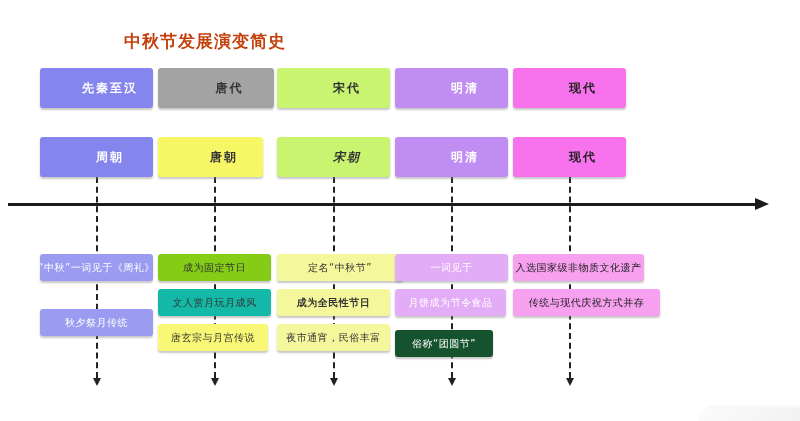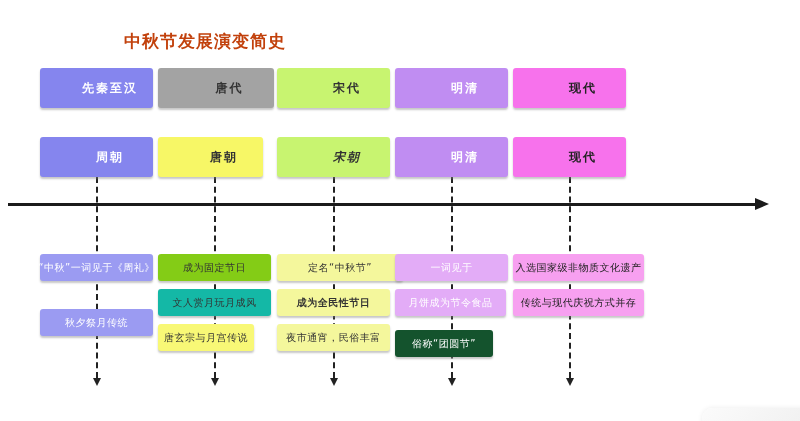--- a/index.html
+++ b/index.html
@@ -49,36 +49,36 @@
       <div class="box hdr" style="left: 40px; top: 68px; width: 113px; background: rgb(133, 133, 238); color: rgb(255, 255, 255);">先秦至汉</div>
       <div class="box hdr" style="left: 40px; top: 137px; width: 113px; background: rgb(133, 133, 238); color: rgb(255, 255, 255);">周朝</div>
       <div class="box event" style="left: 40px; top: 254px; width: 113px; background: rgb(155, 155, 242); color: rgb(255, 255, 255);">“中秋”一词见于《周礼》</div>
       <div class="box event" style="left: 40px; top: 289px; width: 113px; background: rgb(155, 155, 242); color: rgb(255, 255, 255); margin-top: 20px;">秋夕祭月传统</div>
       <div class="dash-line" style="left: 213.5px; top: 177px; height: 201px;"></div>
       <div class="dash-head" style="left: 210.5px; top: 378px;"></div>
       <div class="box hdr" style="left: 158px; top: 68px; width: 116px; background: #a3a3a3; color: rgb(51, 51, 51);">唐代</div>
       <div class="box hdr" style="left: 158px; top: 137px; width: 105px; background: rgb(247, 247, 102); color: rgb(51, 51, 51);">唐朝</div>
       <div class="box event" style="left: 158px; top: 254px; width: 113px; background: #84cc16; color: rgb(51, 51, 51); text-align: right;">成为固定节日</div>
       <div class="box event" style="left: 158px; top: 289px; width: 113px; background: #14b8a6; color: rgb(51, 51, 51);">文人赏月玩月成风</div>
-      <div class="box event" style="left: 158px; top: 324px; width: 96px; background: rgb(248, 248, 118); color: rgb(51, 51, 51);">唐玄宗与月宫传说</div>
+      <div class="box event" style="left: 158px; top: 324px; width: 110px; background: rgb(248, 248, 118); color: rgb(51, 51, 51);">唐玄宗与月宫传说</div>
       <div class="dash-line" style="left: 332.5px; top: 177px; height: 201px;"></div>
       <div class="dash-head" style="left: 329.5px; top: 378px;"></div>
       <div class="box hdr" style="left: 277px; top: 68px; width: 113px; background: rgb(200, 244, 112); color: rgb(51, 51, 51);">宋代</div>
       <div class="box hdr" style="left: 277px; top: 137px; width: 113px; background: rgb(200, 244, 112); color: rgb(51, 51, 51); font-style: italic;">宋朝</div>
       <div class="box event" style="left: 277px; top: 254px; width: 126px; background: rgb(244, 247, 156); color: rgb(51, 51, 51);">定名“中秋节”</div>
       <div class="box event" style="left: 277px; top: 289px; width: 113px; background: rgb(244, 247, 156); color: rgb(51, 51, 51); font-weight: bold;">成为全民性节日</div>
       <div class="box event" style="left: 277px; top: 324px; width: 113px; background: rgb(244, 247, 156); color: rgb(51, 51, 51);">夜市通宵，民俗丰富</div>
       <div class="dash-line" style="left: 450.5px; top: 177px; height: 201px;"></div>
       <div class="dash-head" style="left: 447.5px; top: 378px;"></div>
       <div class="box hdr" style="left: 395px; top: 68px; width: 113px; background: rgb(192, 141, 242); color: rgb(255, 255, 255);">明清</div>
       <div class="box hdr" style="left: 395px; top: 137px; width: 113px; background: rgb(192, 141, 242); color: rgb(255, 255, 255);">明清</div>
       <div class="box event" style="left: 395px; top: 254px; width: 113px; background: rgb(227, 172, 247); color: rgb(255, 255, 255);">一词见于</div>
       <div class="box event" style="left: 395px; top: 289px; width: 111px; background: rgb(227, 172, 247); color: rgb(255, 255, 255);">月饼成为节令食品</div>
       <div class="box event" style="left: 395px; top: 330px; width: 98px; background: #14532d; color: rgb(255, 255, 255);">俗称“团圆节”</div>
       <div class="dash-line" style="left: 568.5px; top: 177px; height: 201px;"></div>
       <div class="dash-head" style="left: 565.5px; top: 378px;"></div>
       <div class="box hdr" style="left: 513px; top: 68px; width: 113px; background: rgb(247, 114, 236); color: rgb(34, 34, 34);">现代</div>
       <div class="box hdr" style="left: 513px; top: 137px; width: 113px; background: rgb(247, 114, 236); color: rgb(34, 34, 34);">现代</div>
       <div class="box event" style="left: 513px; top: 254px; width: 131px; background: rgb(247, 160, 240); color: rgb(34, 34, 34);">入选国家级非物质文化遗产</div>
-      <div class="box event" style="left: 513px; top: 289px; width: 131px; background: rgb(247, 160, 240); color: rgb(34, 34, 34);">传统与现代庆祝方式并存</div>
+      <div class="box event" style="left: 513px; top: 289px; width: 147px; background: rgb(247, 160, 240); color: rgb(34, 34, 34);">传统与现代庆祝方式并存</div>
     </div>
   <div class="watermark"></div>
 </div>
 
 </body></html>

